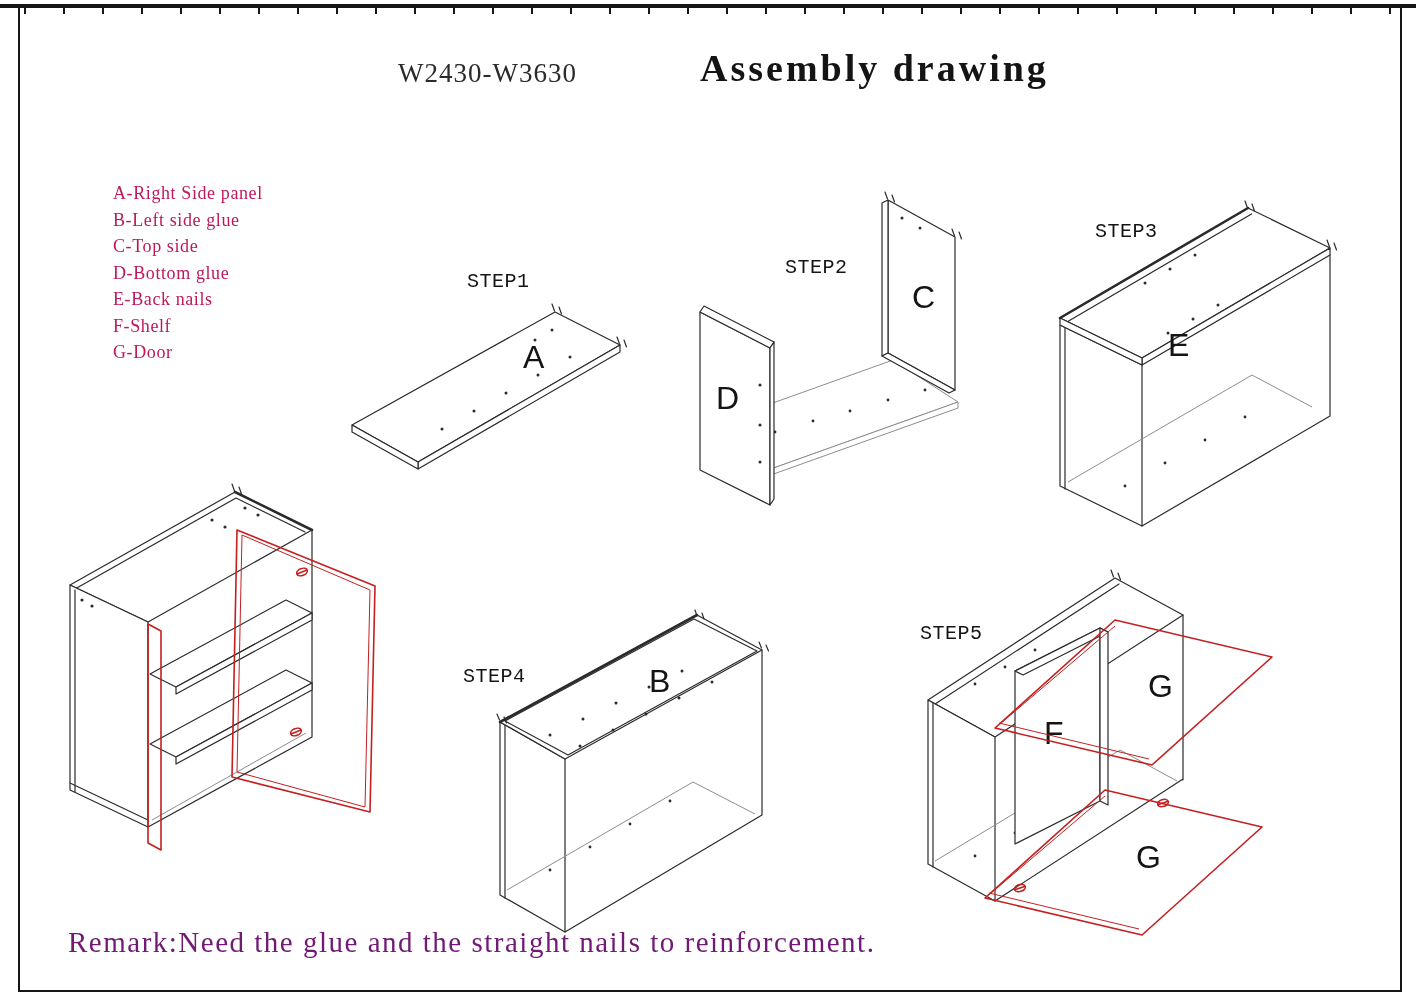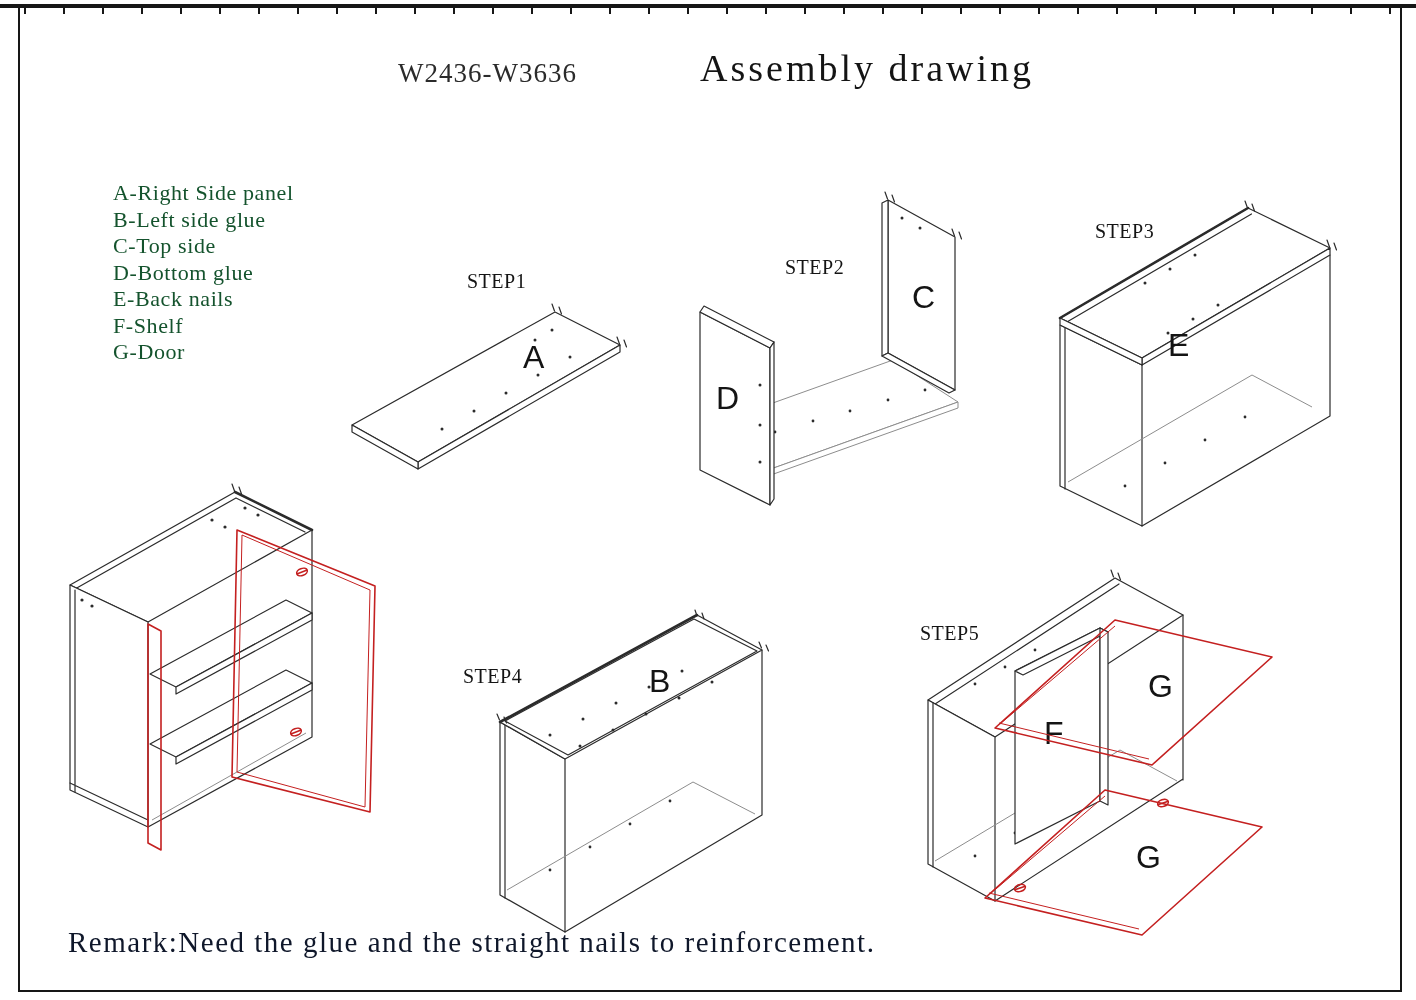--- a/index.html
+++ b/index.html
@@ -16,26 +16,26 @@
     font-family:"Liberation Serif",serif;
     color:var(--line);
     overflow:hidden;
   }
   .top-bar{position:absolute;top:4px;left:0;width:100%;height:4px;background:#161616}
   .top-ticks{position:absolute;top:8px;left:24px;right:24px;height:6px;
     background:repeating-linear-gradient(90deg,#161616 0px,#161616 2px,transparent 2px,transparent 39px)}
   .frame{position:absolute;top:6px;left:18px;right:14px;bottom:8px;border:2px solid #161616;border-top:none;pointer-events:none}
 
   .models{position:absolute;left:398px;top:50px;font-size:27px;line-height:47px;letter-spacing:1px;white-space:nowrap}
-  .title{position:absolute;left:700px;top:46px;font-size:38px;font-weight:normal;letter-spacing:3px;white-space:nowrap;color:#141414}
-  .parts-list{position:absolute;left:113px;top:180px;list-style:none;font-size:22px;line-height:26.5px;letter-spacing:.6px;color:#14532d}
-  .remark{position:absolute;left:68px;top:926px;font-size:29px;letter-spacing:1.5px;white-space:nowrap;color:#0f172a}
+  .title{position:absolute;left:700px;top:46px;font-size:38px;font-weight:bold;letter-spacing:3px;white-space:nowrap;color:#141414}
+  .parts-list{position:absolute;left:113px;top:180px;list-style:none;font-size:18px;line-height:26.5px;letter-spacing:.6px;color:#be185d}
+  .remark{position:absolute;left:68px;top:926px;font-size:29px;letter-spacing:1.5px;white-space:nowrap;color:#701a75}
 
   .step{position:absolute}
-  .step-label{position:absolute;font-family:Liberation Serif, serif;font-size:20px;color:#141414;letter-spacing:.5px;white-space:nowrap}
+  .step-label{position:absolute;font-family:Liberation Mono, monospace;font-size:20px;color:#141414;letter-spacing:.5px;white-space:nowrap}
   svg{display:block;overflow:visible}
   .part-letter{font-family:"Liberation Sans",sans-serif;font-size:32px;fill:#141414}
 
   .ln{fill:none;stroke:var(--line);stroke-width:1.2;stroke-linecap:round;stroke-linejoin:round}
   .lnb{fill:none;stroke:var(--line);stroke-width:2.6;stroke-linecap:round;stroke-linejoin:round}
   .fw{fill:#ffffff;stroke:var(--line);stroke-width:1.2;stroke-linejoin:round}
   .thin{fill:none;stroke:var(--light-line);stroke-width:1;stroke-linejoin:round}
   .thinf{fill:#ffffff;stroke:var(--light-line);stroke-width:1;stroke-linejoin:round}
   .red{fill:none;stroke:var(--accent-red);stroke-width:1.6;stroke-linejoin:round}
   .redthin{fill:none;stroke:var(--accent-red);stroke-width:1;stroke-linejoin:round}
@@ -43,21 +43,21 @@
 </style>
 </head>
 <body>
 
 <div>
   <div class="top-bar"></div>
   <div class="top-ticks"></div>
   <div class="frame"></div>
 
   <div class="models">
-    <div>W2436-W3636</div>
+    <div>W2430-W3630</div>
   </div>
 
   <h1 class="title">Assembly drawing</h1>
 
   <ul class="parts-list">
     <li>A-Right Side panel</li>
     <li>B-Left side glue</li>
     <li>C-Top side</li>
     <li>D-Bottom glue</li>
     <li>E-Back nails</li>

